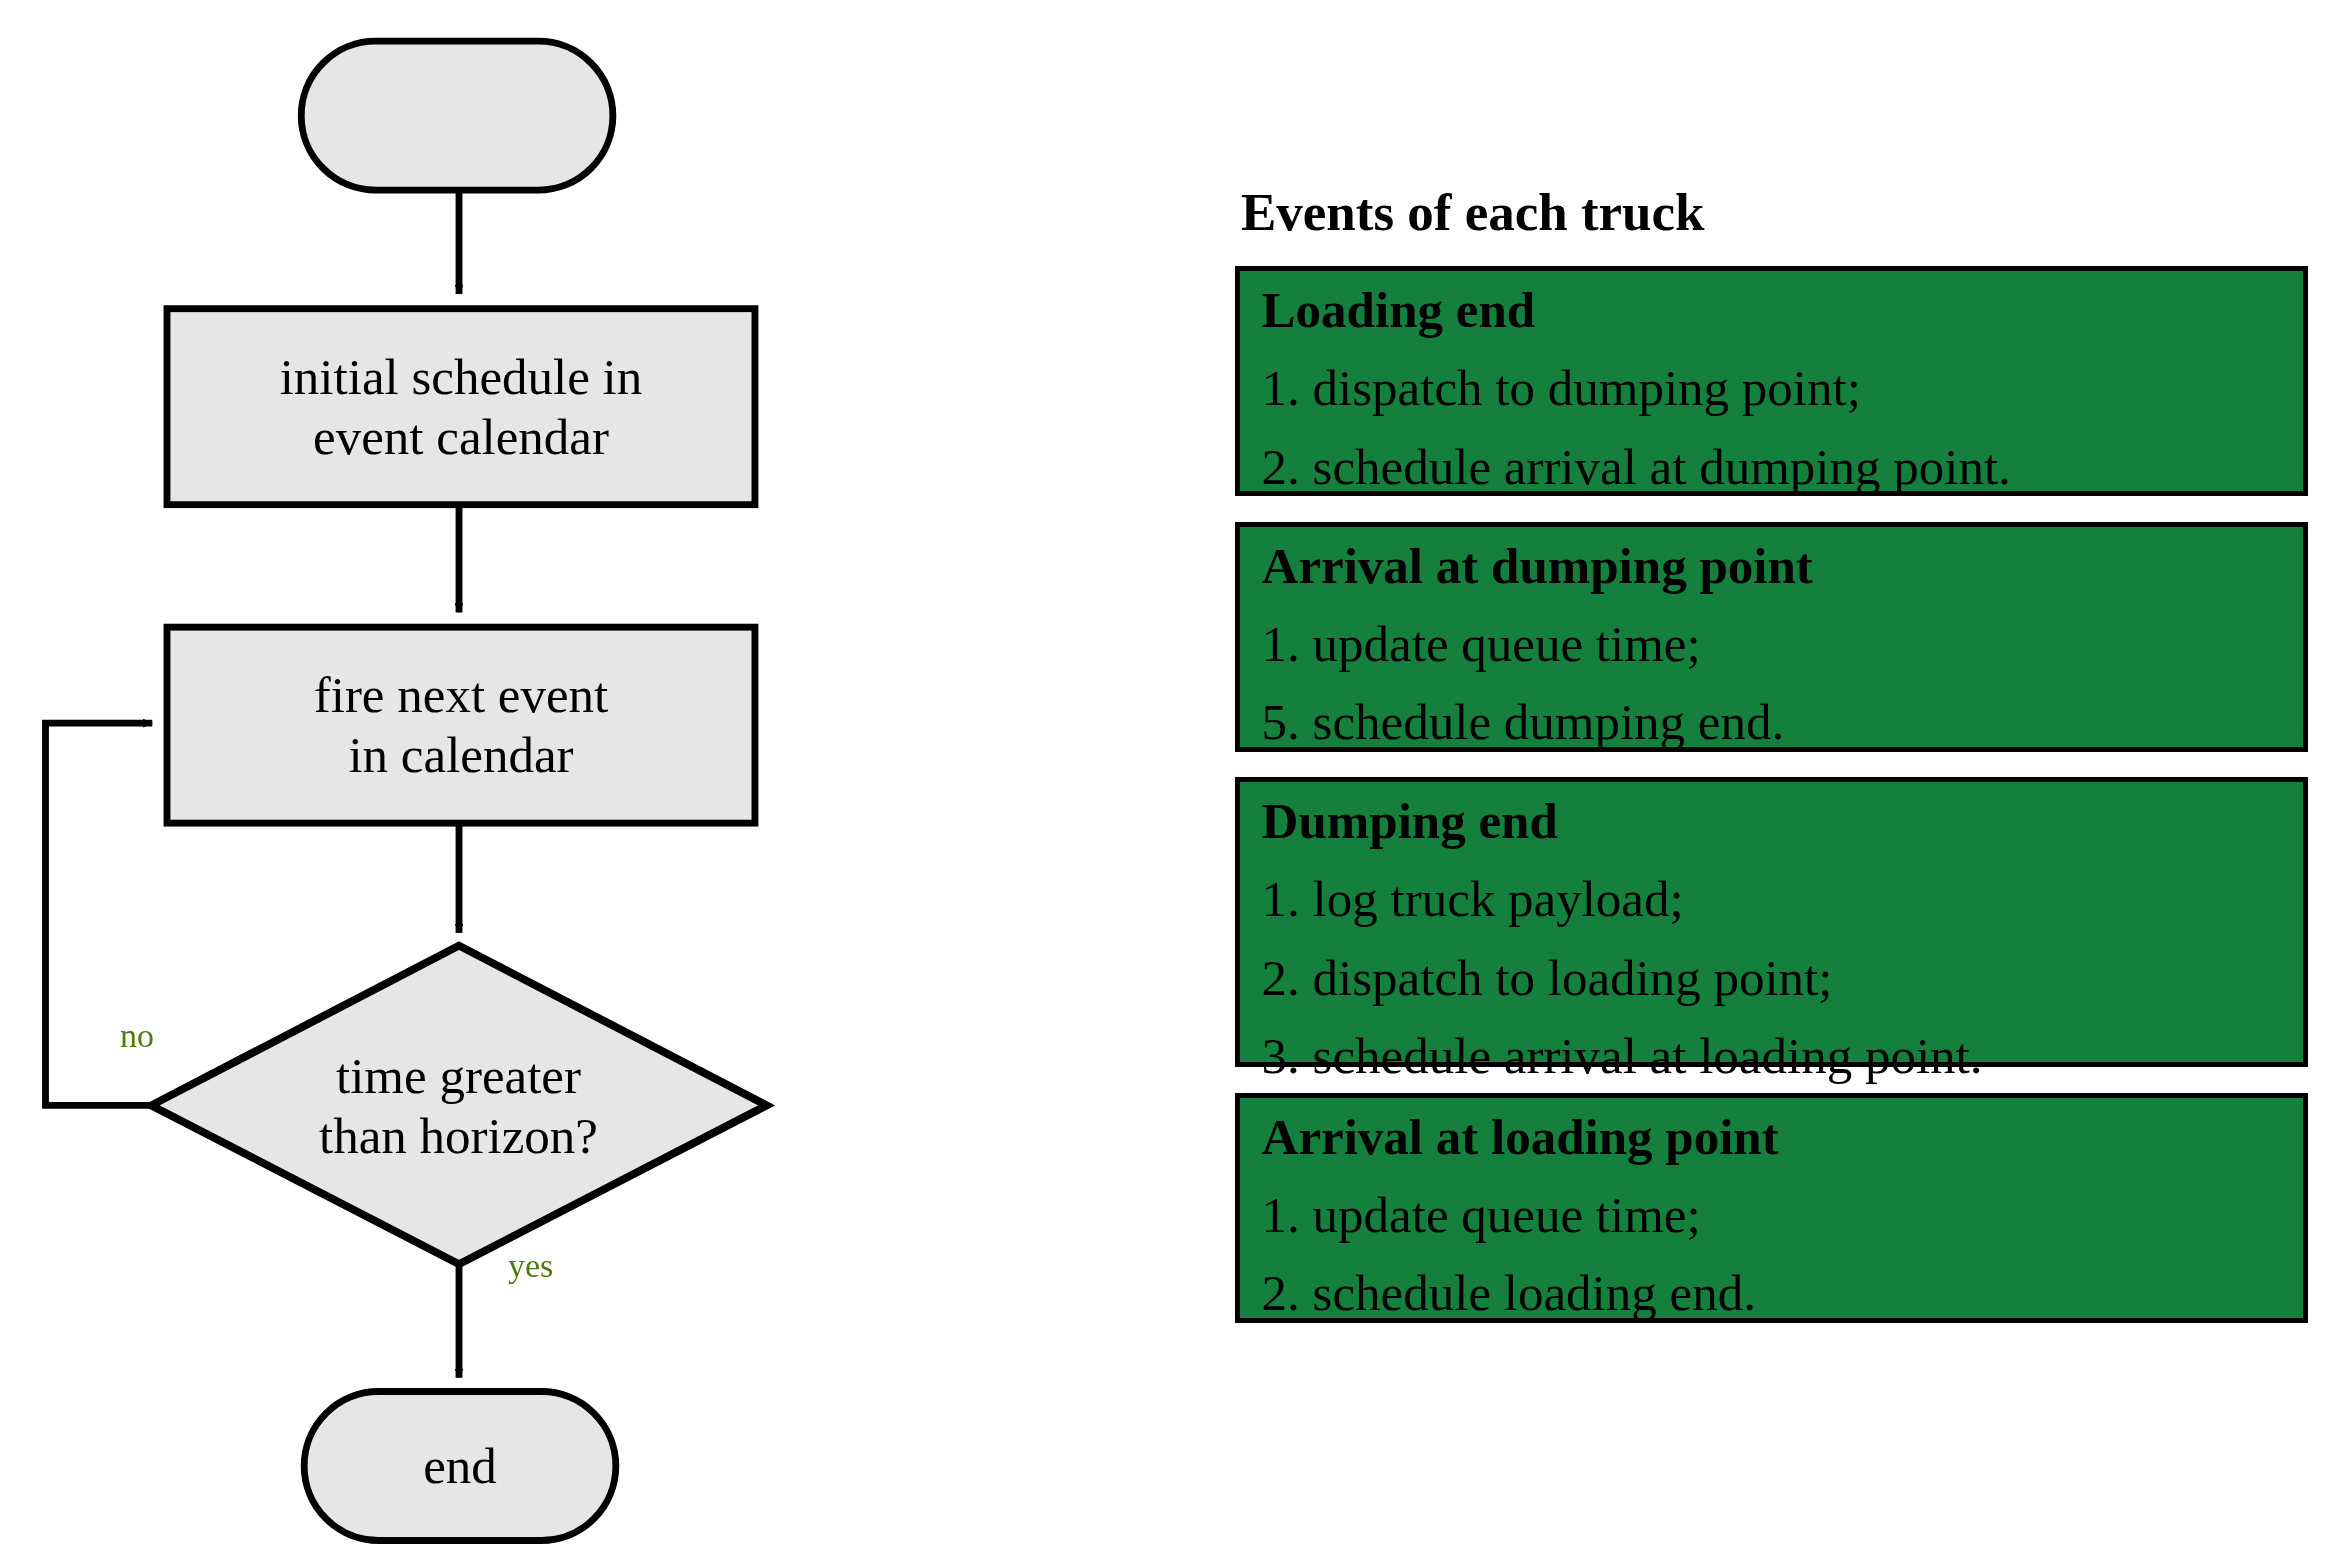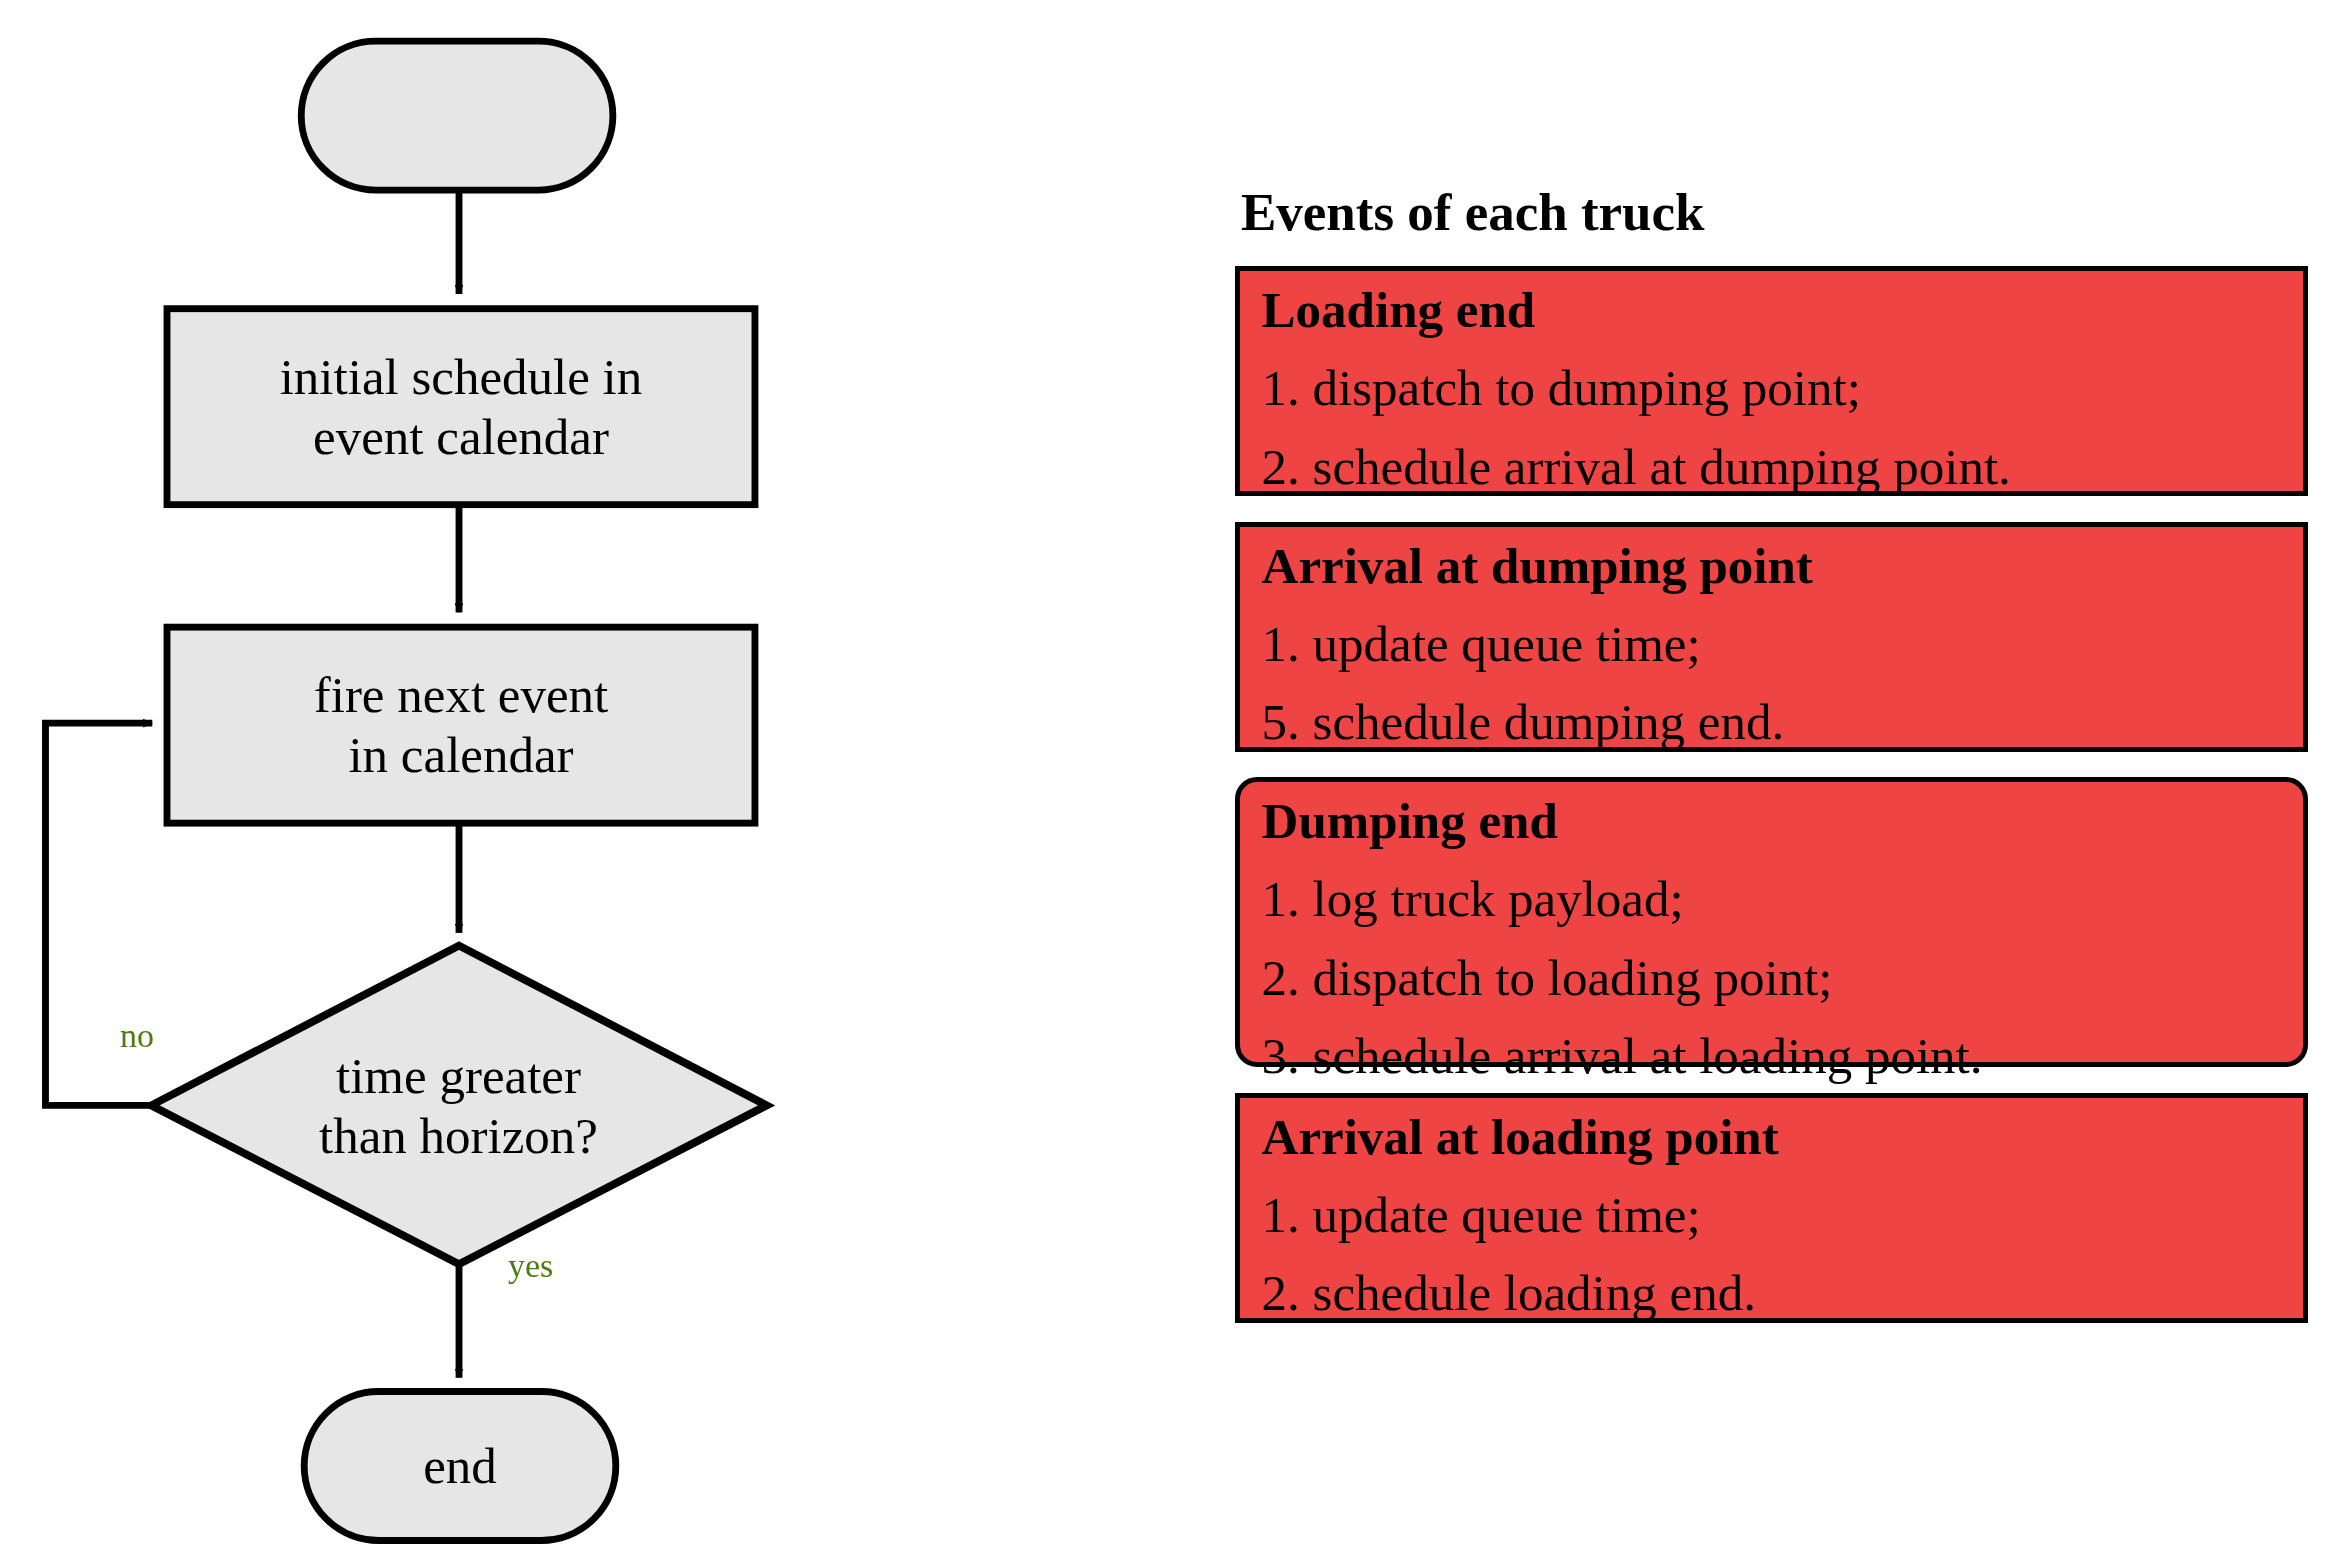--- a/index.html
+++ b/index.html
@@ -62,21 +62,21 @@
     font-weight: bold;
     font-size: 53px;
     line-height: 1.0;
     margin: 0 0 27.4px 5.9px;
     color: #000;
     white-space: nowrap;
   }
   .event-box {
     box-sizing: border-box;
     border: 5.9px solid #000;
-    background: #ef4444;
+    background: #15803d;
     padding: 9.8px 19.6px 15.7px 21.6px;
     margin-bottom: 25.5px;
   }
   .event-title {
     font-weight: bold;
     font-size: 51px;
     line-height: 1.16;
     white-space: nowrap;
   }
   .event-step {
@@ -150,21 +150,21 @@
       <div class="event-step">1. dispatch to dumping point;</div>
       <div class="event-step">2. schedule arrival at dumping point.</div>
     </div>
 
     <div class="event-box" style="height:230px;">
       <div class="event-title">Arrival at dumping point</div>
       <div class="event-step">1. update queue time;</div>
       <div class="event-step">5. schedule dumping end.</div>
     </div>
 
-    <div class="event-box" style="height:290px;border-radius:22px;">
+    <div class="event-box" style="height:290px;">
       <div class="event-title">Dumping end</div>
       <div class="event-step">1. log truck payload;</div>
       <div class="event-step">2. dispatch to loading point;</div>
       <div class="event-step">3. schedule arrival at loading point.</div>
     </div>
 
     <div class="event-box" style="height:230px;">
       <div class="event-title">Arrival at loading point</div>
       <div class="event-step">1. update queue time;</div>
       <div class="event-step">2. schedule loading end.</div>

